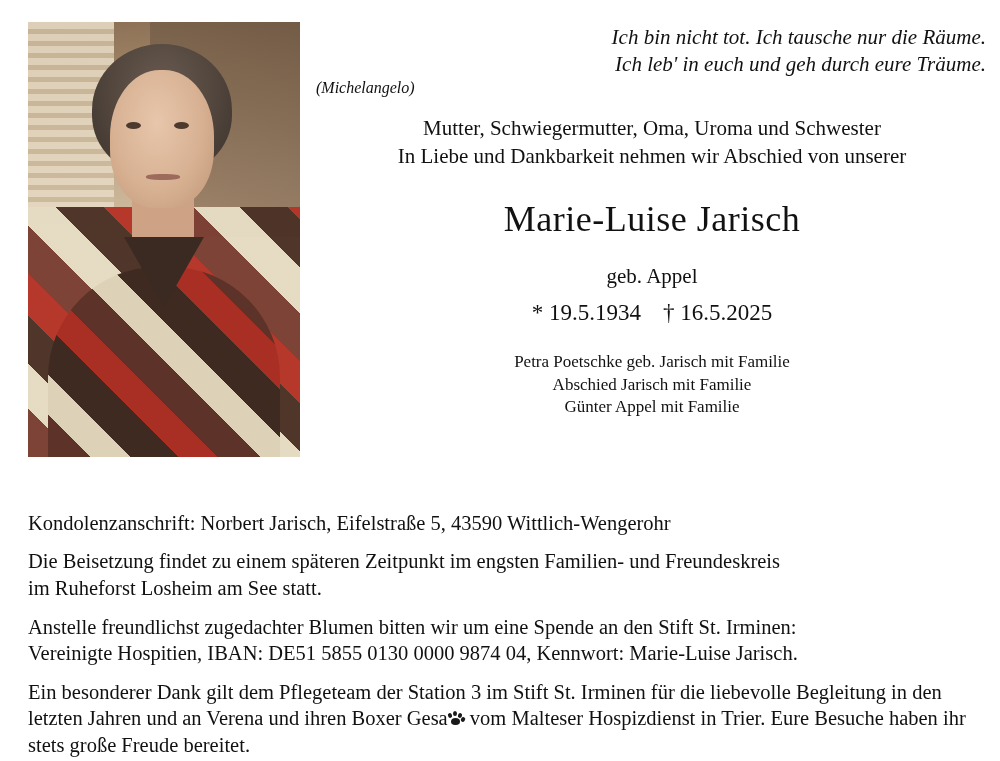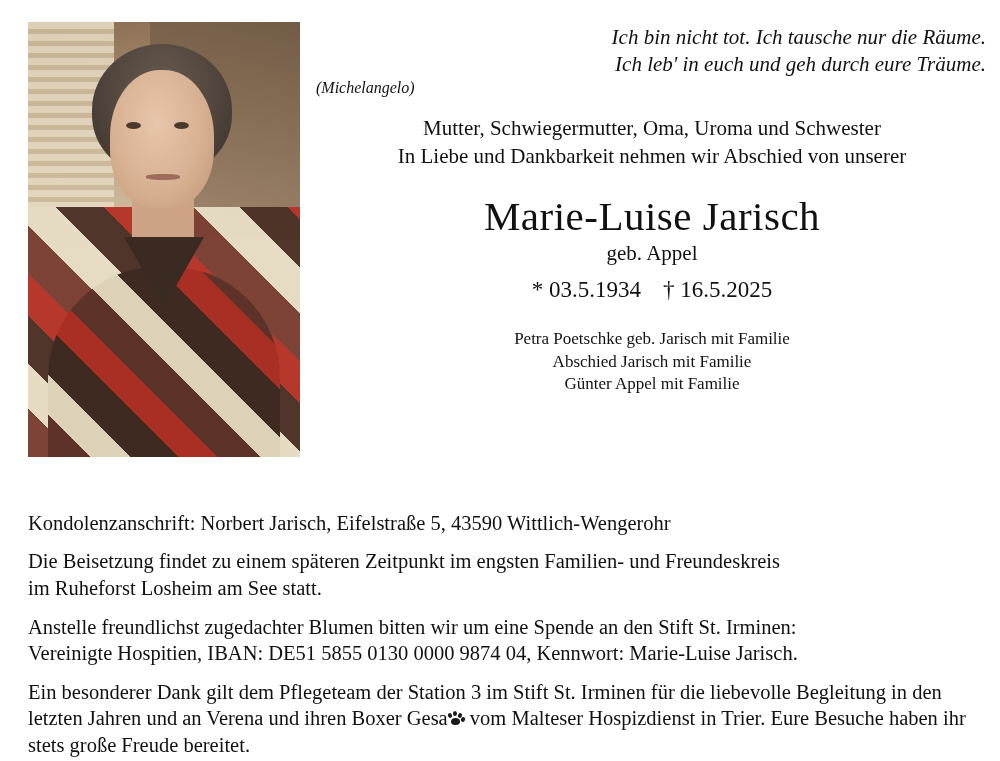--- a/index.html
+++ b/index.html
@@ -134,32 +134,32 @@
     font-size: 16px;
     text-align: left;
     padding-right: 2px;
   }
   .intro {
     font-size: 21px;
     line-height: 1.33;
     margin-top: 18px;
   }
   .name {
-    font-size: 41px;
+    font-size: 36px;
     letter-spacing: .5px;
-    margin-top: 22px;
+    margin-top: 28px;
     white-space: nowrap;
   }
   .nickname {
     font-size: 24px;
     margin-top: 10px;
   }
   .born {
     font-size: 21px;
-    margin-top: 1px;
+    margin-top: 24px;
   }
   .dates {
     font-size: 23px;
     margin-top: 11px;
     white-space: nowrap;
   }
   .dates .sep { display: inline-block; width: 22px; }
   .survivors {
     font-size: 17px;
     line-height: 1.32;
@@ -228,21 +228,21 @@
 
       <div class="intro">
         <div>Mutter, Schwiegermutter, Oma, Uroma und Schwester</div>
         <div>In Liebe und Dankbarkeit nehmen wir Abschied von unserer</div>
       </div>
 
       <div class="name">Marie-Luise Jarisch</div>
       <div class="born">geb. Appel</div>
 
       <div class="dates">
-        <span>* 03.5.1934</span><span class="sep"></span><span>† 16.5.2025</span>
+        <span>* 19.5.1934</span><span class="sep"></span><span>† 16.5.2025</span>
       </div>
 
       <div class="survivors">
         <div>Petra Poetschke geb. Jarisch mit Familie</div>
         <div>Abschied Jarisch mit Familie</div>
         <div>Günter Appel mit Familie</div>
       </div>
     </div>
   </div>
 

